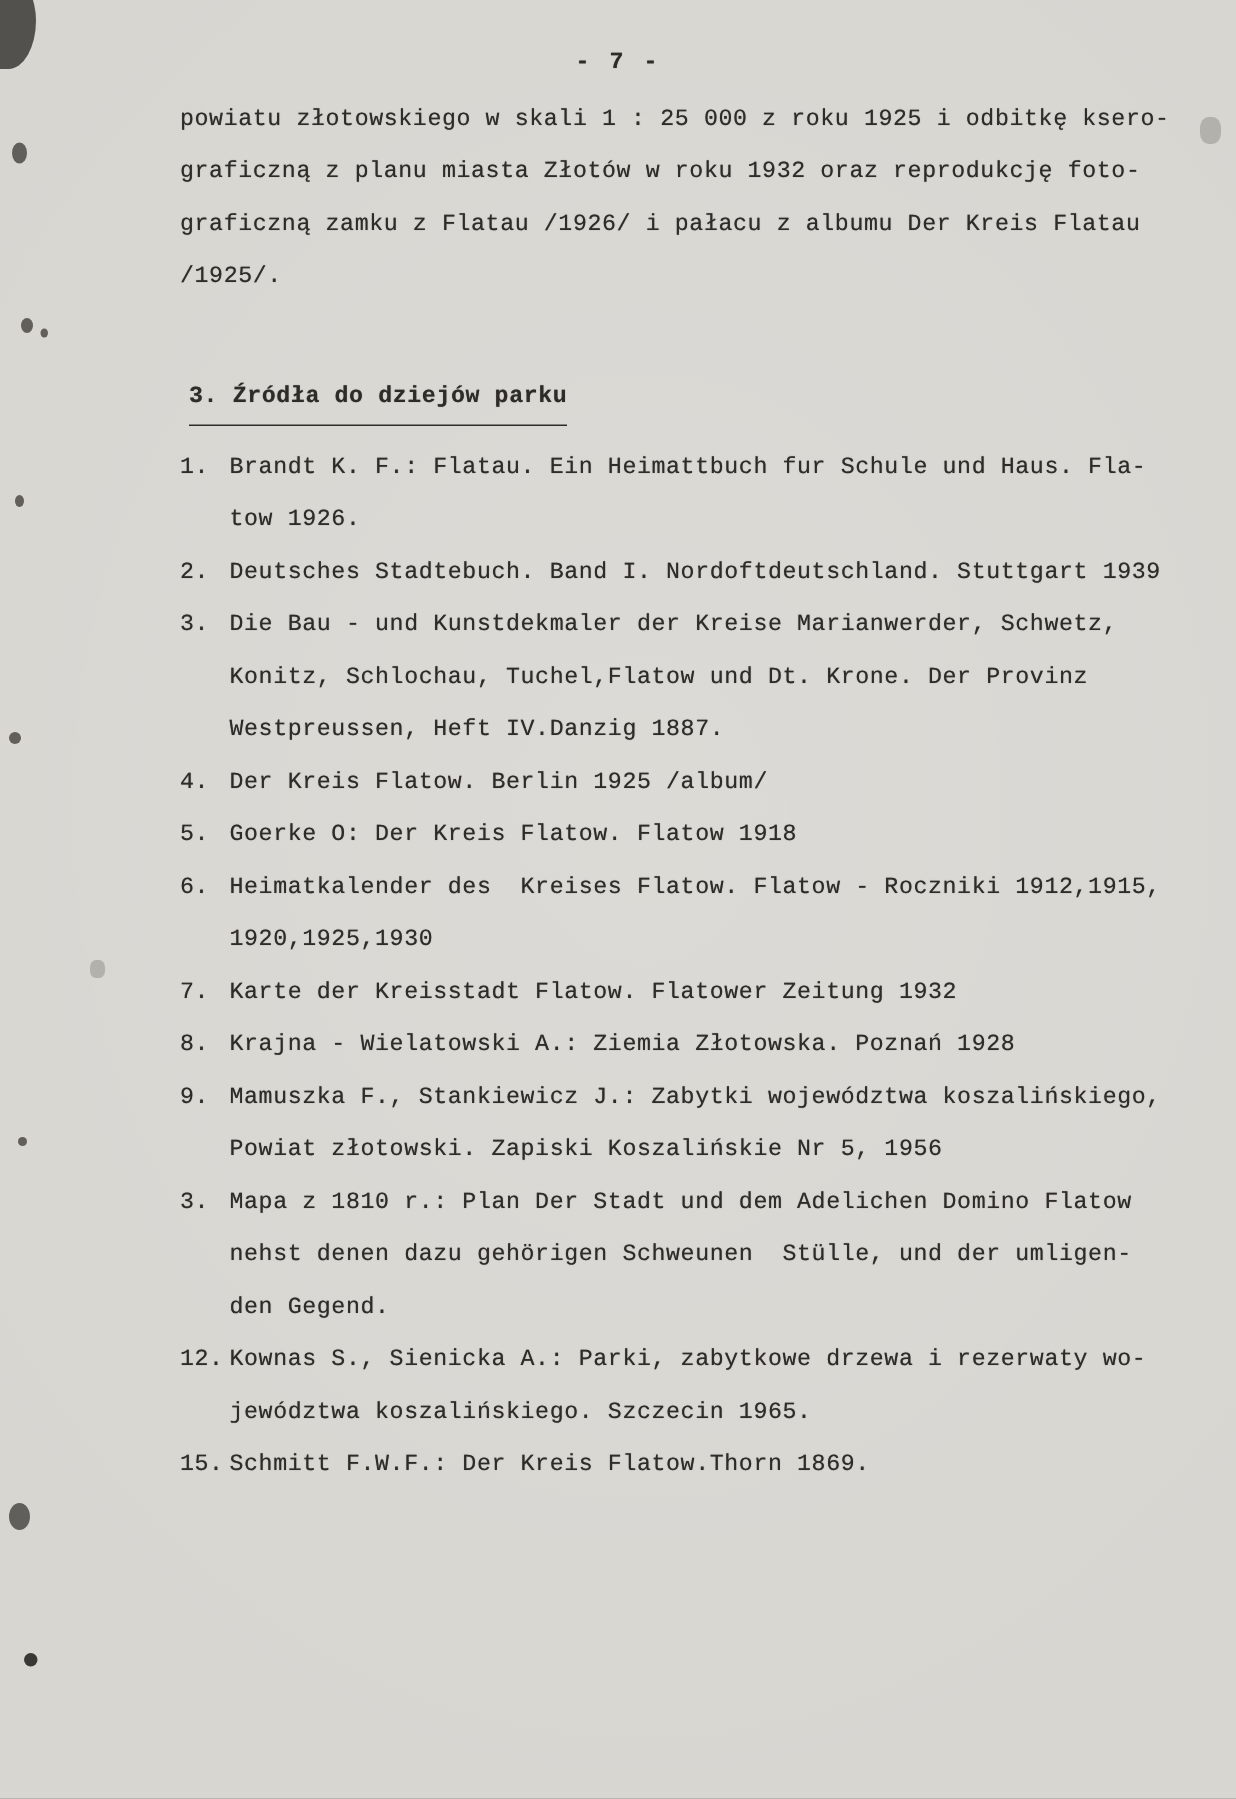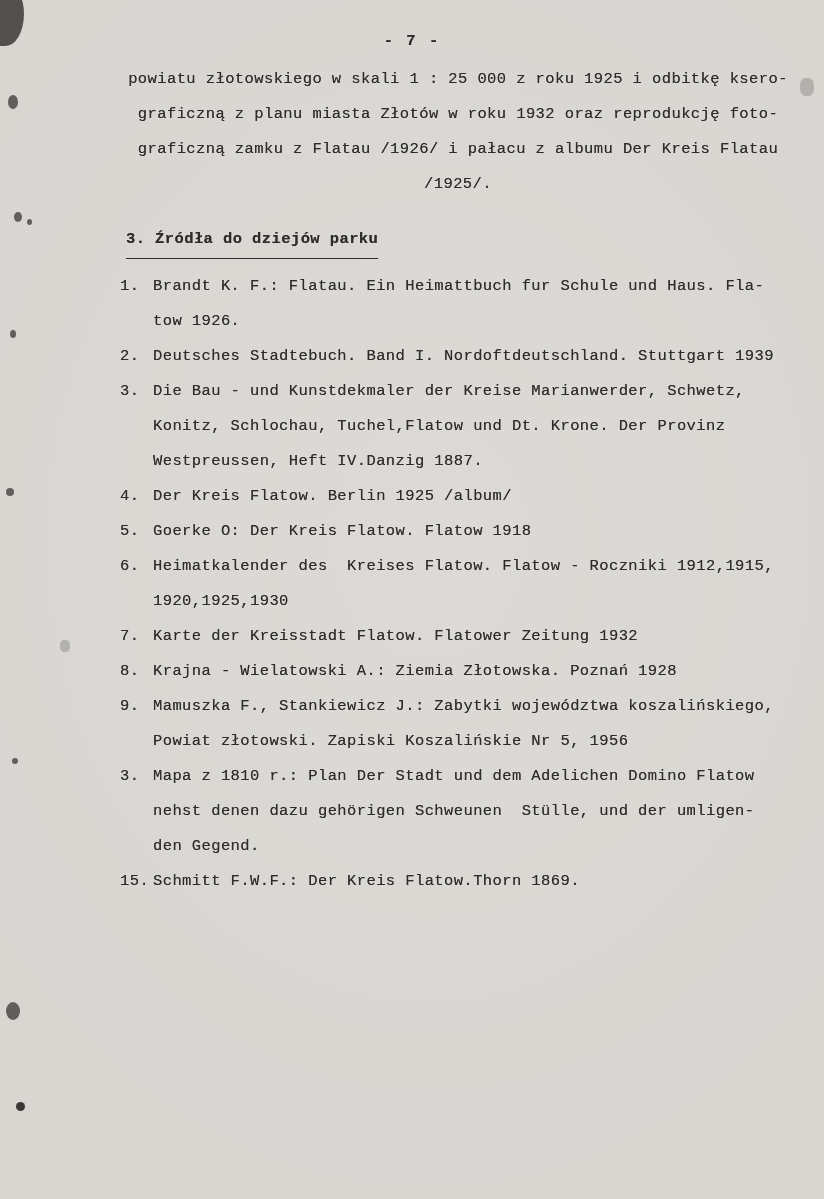--- a/index.html
+++ b/index.html
@@ -25,25 +25,24 @@
   }
   .page-number{
     position:absolute;
     top:24px; left:0; width:100%;
     text-align:center;
     font-weight:bold;
     letter-spacing:2px;
   }
   .intro{
     white-space:pre-wrap;
-    text-align:center;
   }
   .heading{
     display:inline-block;
-    margin-top:20px;
+    margin-top:45px;
     margin-left:6px;
     font-weight:bold;
     border-bottom:1.5px solid #2e2c29;
     padding-bottom:1px;
   }
   .bib{
     list-style:none;
     margin:10px 0 0 0;
     padding:0;
   }
@@ -151,19 +150,24 @@
         <span class="text">Mamuszka F., Stankiewicz J.: Zabytki województwa koszalińskiego,
 Powiat złotowski. Zapiski Koszalińskie Nr 5, 1956</span>
       </li>
       <li class="bib-item">
         <span class="num">3.</span>
         <span class="text">Mapa z 1810 r.: Plan Der Stadt und dem Adelichen Domino Flatow
 nehst denen dazu gehörigen Schweunen  Stülle, und der umligen-
 den Gegend.</span>
       </li>
       <li class="bib-item">
+        <span class="num">12.</span>
+        <span class="text">Kownas S., Sienicka A.: Parki, zabytkowe drzewa i rezerwaty wo-
+jewództwa koszalińskiego. Szczecin 1965.</span>
+      </li>
+      <li class="bib-item">
         <span class="num">15.</span>
         <span class="text">Schmitt F.W.F.: Der Kreis Flatow.Thorn 1869.</span>
       </li>
     </ol>
 
   </div>
 </div>
 
 </body></html>

